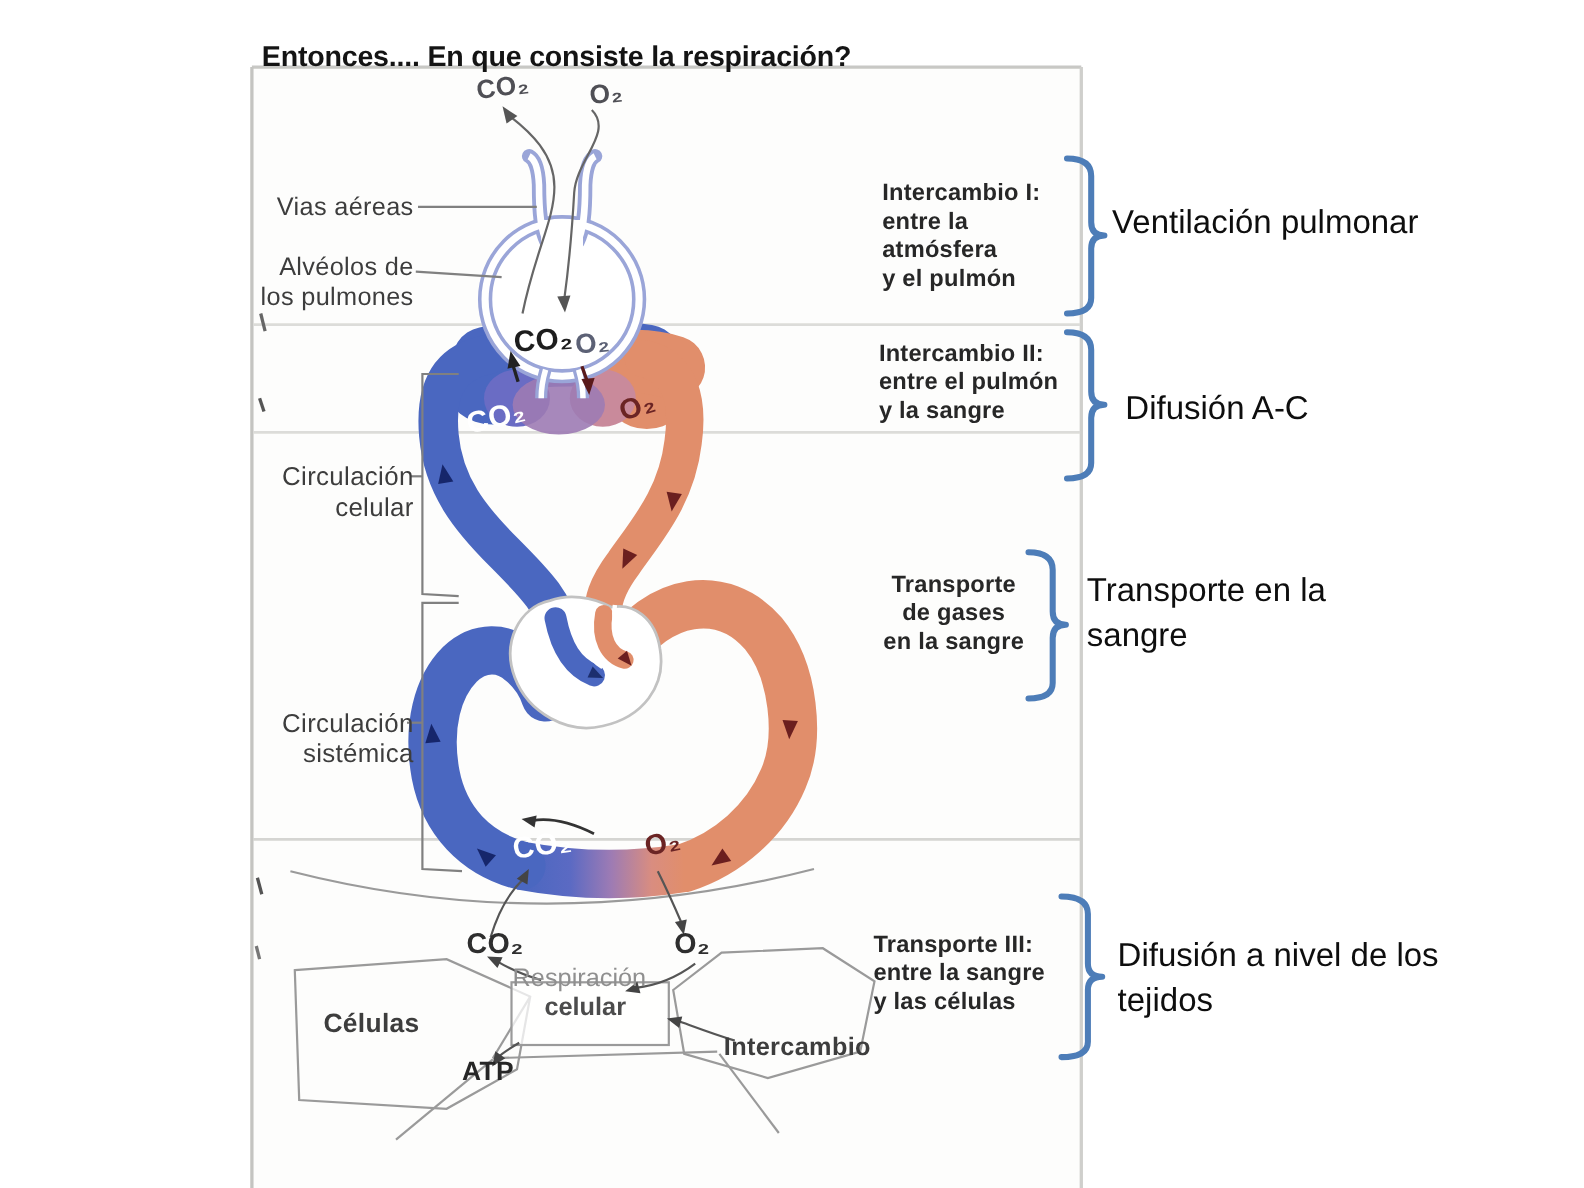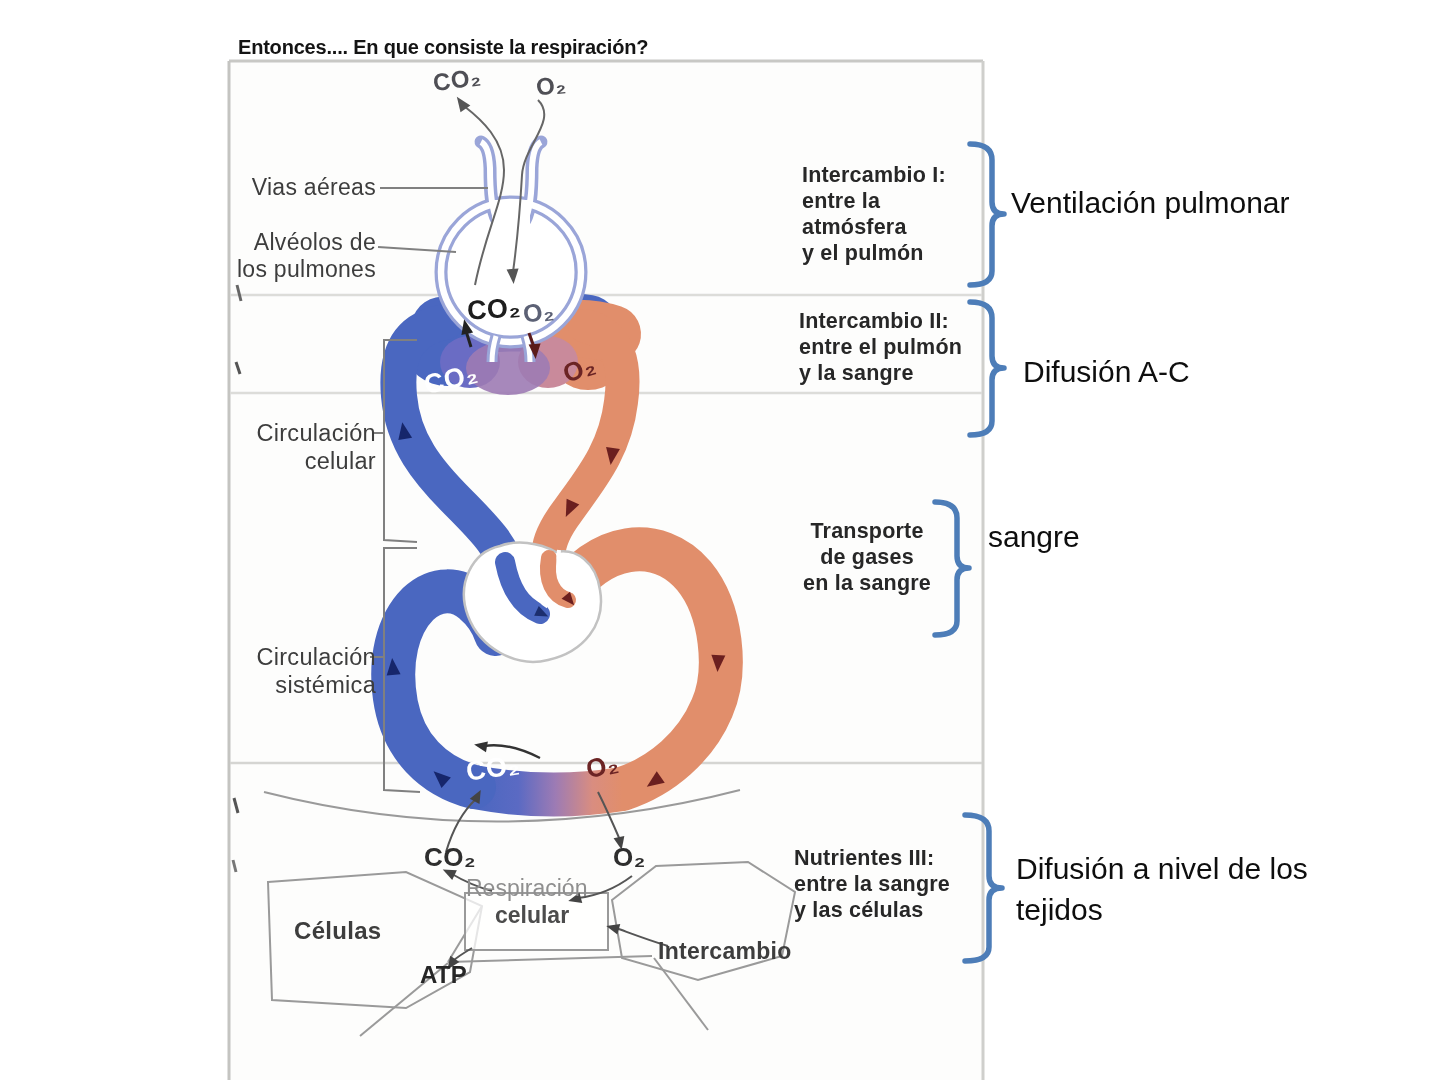--- a/index.html
+++ b/index.html
@@ -1,20 +1,20 @@
 <!DOCTYPE html>
 <html><head>
 <meta charset="utf-8">
 <style>
   html,body{margin:0;padding:0;background:#ffffff;}
   .canvas{position:relative;width:1440px;height:1080px;background:#ffffff;overflow:hidden;
           font-family:"Liberation Sans","DejaVu Sans",sans-serif;}
   .art{position:absolute;left:0;top:0;}
   .lbl{position:absolute;white-space:nowrap;}
-  .title{font-size:20px;font-weight:bold;color:#141414;letter-spacing:-0.2px;}
+  .title{font-size:26px;font-weight:bold;color:#141414;letter-spacing:-0.2px;}
   .scanlbl{color:#3d3d3d;font-size:23px;letter-spacing:0.3px;}
   .scanlbl.ra{text-align:right;}
   .block{font-weight:bold;color:#272727;font-size:21.5px;line-height:26px;letter-spacing:0.2px;}
   .anno{font-size:30px;color:#0e0e0e;line-height:41px;}
   .gas{font-weight:bold;font-size:26px;color:#2e2e2e;letter-spacing:0.5px;}
   .gas.white{color:#ffffff;}
   .gas.maroon{color:#6b2424;}
   .gas.gray{color:#4f4f55;}
   .gas.slate{color:#5c6175;}
   .respbox{text-align:center;line-height:27px;}
@@ -194,28 +194,29 @@
   <div>Intercambio II:</div>
   <div>entre el pulmón</div>
   <div>y la sangre</div>
 </div>
 <div class="lbl block" style="left:798px;top:518px;width:138px;text-align:center;">
   <div>Transporte</div>
   <div>de gases</div>
   <div>en la sangre</div>
 </div>
 <div class="lbl block" style="left:794px;top:845px;">
-  <div>Nutrientes III:</div>
+  <div>Transporte III:</div>
   <div>entre la sangre</div>
   <div>y las células</div>
 </div>
 
 <div class="lbl anno" style="left:1011px;top:182px;">Ventilación pulmonar</div>
 <div class="lbl anno" style="left:1023px;top:351px;">Difusión A-C</div>
 <div class="lbl anno" style="left:988px;top:516px;">
+  <div>Transporte en la</div>
   <div>sangre</div>
 </div>
 <div class="lbl anno" style="left:1016px;top:848px;">
   <div>Difusión a nivel de los</div>
   <div>tejidos</div>
 </div>
 
 <div class="lbl gas gray" style="left:433px;top:66px;font-size:24px;transform:rotate(-8deg);">CO₂</div>
 <div class="lbl gas gray" style="left:536px;top:72px;font-size:24px;transform:rotate(-6deg);">O₂</div>
 <div class="lbl gas" style="left:467px;top:294px;font-size:27px;color:#1d1d1d;transform:rotate(-4deg);">CO₂</div>

